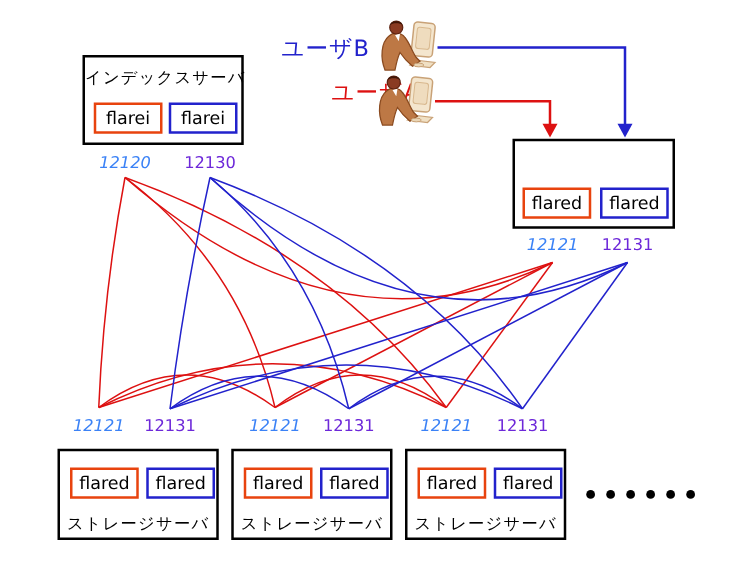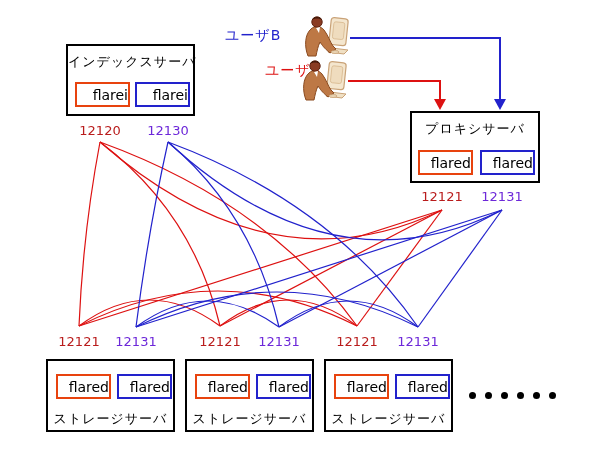--- a/index.html
+++ b/index.html
@@ -5,28 +5,28 @@
   html,body{margin:0;padding:0;background:#fff;}
   .canvas{
     position:relative;width:604px;height:453px;background:#ffffff;
     font-family:"DejaVu Sans","Liberation Sans",sans-serif;overflow:hidden;
   }
   .net{position:absolute;left:0;top:0;width:604px;height:453px;}
   .server-box{position:absolute;border:2px solid #000;background:#fff;box-sizing:border-box;}
   .server-title{position:absolute;left:0;width:100%;text-align:center;font-size:13px;
     color:#000;letter-spacing:1px;white-space:nowrap;}
   .daemon{position:absolute;width:55px;height:25px;box-sizing:border-box;background:#fff;
-    display:flex;align-items:center;justify-content:flex-end;font-size:14px;color:#000;}
+    display:flex;align-items:center;justify-content:center;font-size:14px;color:#000;}
   .daemon.red{border:2px solid #e8430e;}
   .daemon.blue{border:2px solid #2222cc;}
   .port{position:absolute;width:46px;text-align:center;font-size:13px;font-weight:400;
     white-space:nowrap;}
-  .port.red{color:#b91c1c;}
+  .port.red{color:#3b82f6;font-style:italic;}
   .port.blue{color:#6d28d9;}
-  .user-label{position:absolute;font-size:14px;letter-spacing:1px;white-space:nowrap;}
+  .user-label{position:absolute;font-size:18px;letter-spacing:1px;white-space:nowrap;}
   .user-label.blue{color:#2222cc;}
   .user-label.red{color:#dd1111;}
   .user-icon{position:absolute;width:50px;height:46px;}
   .ellipsis{position:absolute;left:469px;top:392px;display:flex;gap:9px;}
   .dot{width:7px;height:7px;border-radius:50%;background:#000;display:inline-block;}
 </style>
 </head>
 <body>
 
 <div class="canvas">
@@ -101,21 +101,20 @@
     </g>
     <path d="M30 36 L46 38 L42 42 L26 40 Z" fill="#f0e0c4" stroke="#c9a277" stroke-width="1"></path>
     <path d="M6 44 C2 34 3 22 9 17 C13 13 19 14 22 18 C26 23 28 30 31 34 L34 37 L28 41 C22 36 20 33 18 30 C16 34 15 39 14 44 Z" fill="#bd7845" stroke="#8a4a1f" stroke-width="1"></path>
     <circle cx="15" cy="10" r="5.2" fill="#8a3b22" stroke="#5d2210" stroke-width="1"></circle>
     <path d="M10 8 C11 4 19 4 20 8 C18 6 12 6 10 8 Z" fill="#401708"></path>
     <path d="M14 16 L18 15 L17 21 Z" fill="#ffffff"></path>
     <ellipse cx="33" cy="40" rx="4" ry="1.5" fill="#e9d5b5" stroke="#c9a277" stroke-width="0.8"></ellipse>
   </svg>
 
   <div class="server-box" style="left:410px;top:111px;width:130px;height:72px;">
-    <div class="server-title" style="top:7px;">プロキシサーバ</div>
     <div class="daemon red" style="left:6px;top:37px;">
         <span>flared</span>
       </div>
     <div class="daemon blue" style="left:68px;top:37px;">
         <span>flared</span>
       </div>
   </div>
   <div class="port red" style="left:419px;top:189px;">12121</div>
   <div class="port blue" style="left:479px;top:189px;">12131</div>
 

